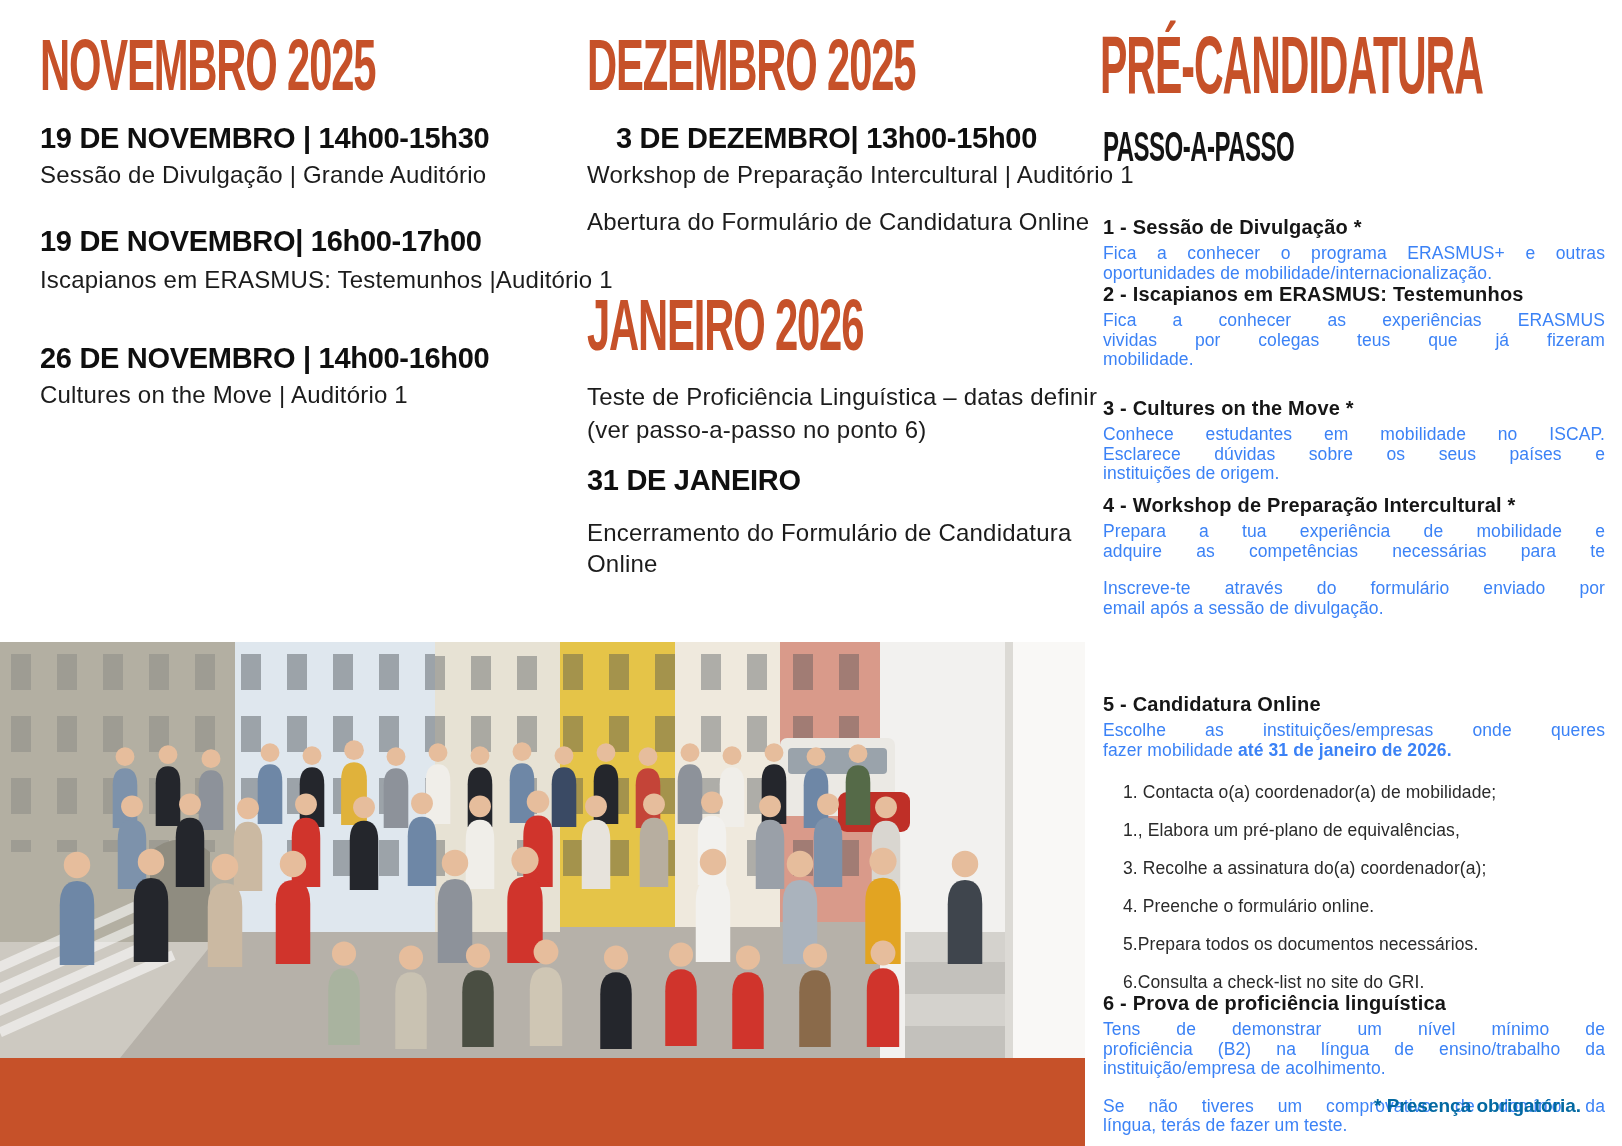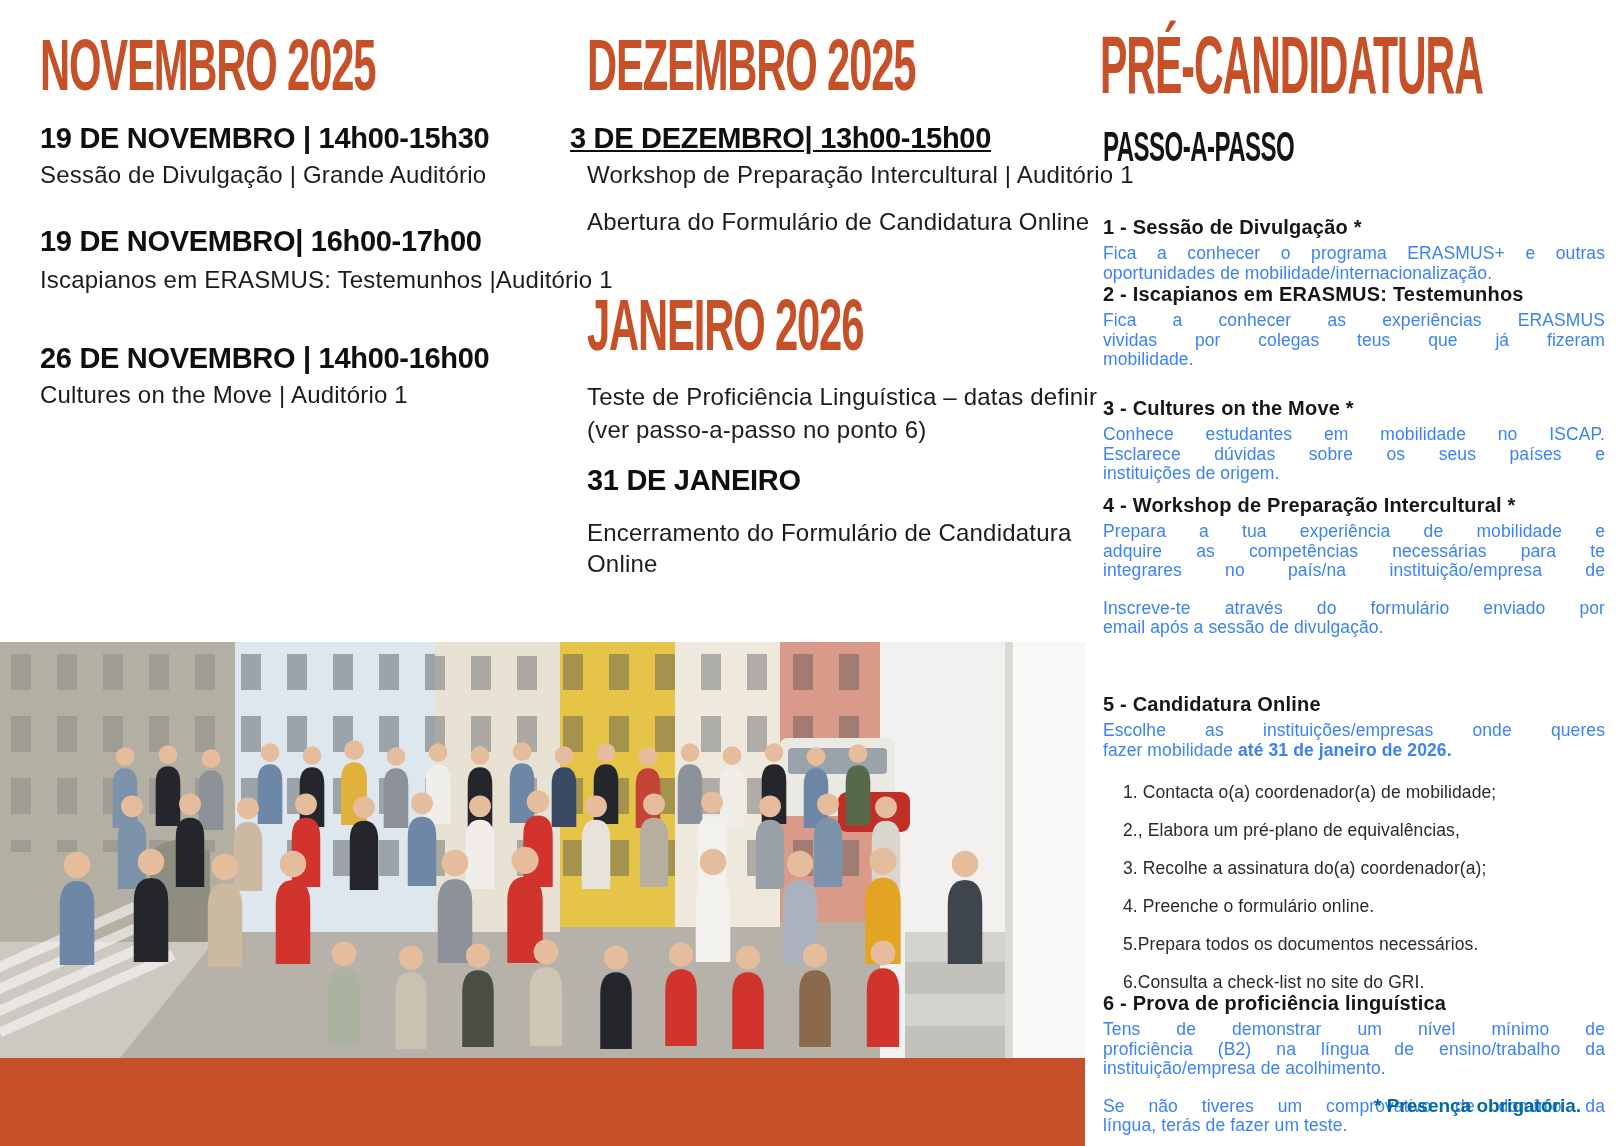--- a/index.html
+++ b/index.html
@@ -51,21 +51,21 @@
 <div class="abs ev-d" style="left:40px;top:161px;">Sessão de Divulgação | Grande Auditório</div>
 
 <div class="abs ev-h" style="left:40px;top:225px;">19 DE NOVEMBRO| 16h00-17h00</div>
 <div class="abs ev-d" style="left:40px;top:266px;">Iscapianos em ERASMUS: Testemunhos |Auditório 1</div>
 
 <div class="abs ev-h" style="left:40px;top:342px;">26 DE NOVEMBRO | 14h00-16h00</div>
 <div class="abs ev-d" style="left:40px;top:381px;">Cultures on the Move | Auditório 1</div>
 
 <div class="abs big-title t-month" style="left:587px;top:36px;">DEZEMBRO 2025</div>
 
-<div class="abs ev-h" style="left:570px;top:122px;text-decoration:underline;">3 DE DEZEMBRO| 13h00-15h00</div>
+<div class="abs ev-h" style="left:616px;top:122px;">3 DE DEZEMBRO| 13h00-15h00</div>
 <div class="abs ev-d" style="left:587px;top:161px;">Workshop de Preparação Intercultural | Auditório 1</div>
 <div class="abs ev-d" style="left:587px;top:208px;">Abertura do Formulário de Candidatura Online</div>
 
 <div class="abs big-title t-month" style="left:587px;top:296px;">JANEIRO 2026</div>
 
 <div class="abs ev-d pre-line lh33" style="left:587px;top:380px;white-space:pre-line;">Teste de Proficiência Linguística – datas definir
 (ver passo-a-passo no ponto 6)</div>
 
 <div class="abs ev-h" style="left:587px;top:464px;">31 DE JANEIRO</div>
 <div class="abs ev-d pre-line lh31" style="left:587px;top:517px;white-space:pre-line;">Encerramento do Formulário de Candidatura
@@ -93,33 +93,32 @@
     <div class="step-h">3 - Cultures on the Move *</div>
     <div class="jline">Conhece estudantes em mobilidade no ISCAP.</div>
     <div class="jline">Esclarece dúvidas sobre os seus países e</div>
     <div class="jline last">instituições de origem.</div>
   </div>
 
   <div class="step" style="min-height:199px;">
     <div class="step-h">4 - Workshop de Preparação Intercultural *</div>
     <div class="jline">Prepara a tua experiência de mobilidade e</div>
     <div class="jline">adquire as competências necessárias para te</div>
-    <div class="jline">integrares no país/na instituição/empresa de</div>
     <div class="para-gap"></div>
     <div class="jline">Inscreve-te através do formulário enviado por</div>
     <div class="jline last">email após a sessão de divulgação.</div>
   </div>
 
   <div class="step" style="min-height:218px;">
     <div class="step-h">5 - Candidatura Online</div>
     <div class="jline">Escolhe as instituições/empresas onde queres</div>
     <div class="jline last"><span>fazer mobilidade </span><b>até 31 de janeiro de 2026.</b></div>
     <div class="step-list">
       <div class="list-line">1. Contacta o(a) coordenador(a) de mobilidade;</div>
-      <div class="list-line">2., Elabora um pré-plano de equivalências,</div>
+      <div class="list-line">1., Elabora um pré-plano de equivalências,</div>
       <div class="list-line">3. Recolhe a assinatura do(a) coordenador(a);</div>
       <div class="list-line">4. Preenche  o formulário online.</div>
       <div class="list-line">5.Prepara todos os documentos necessários.</div>
       <div class="list-line">6.Consulta a check-list no site do GRI.</div>
     </div>
   </div>
 
   <div class="step">
     <div class="step-h">6 - Prova de proficiência linguística</div>
     <div class="jline">Tens de demonstrar um nível mínimo de</div>

